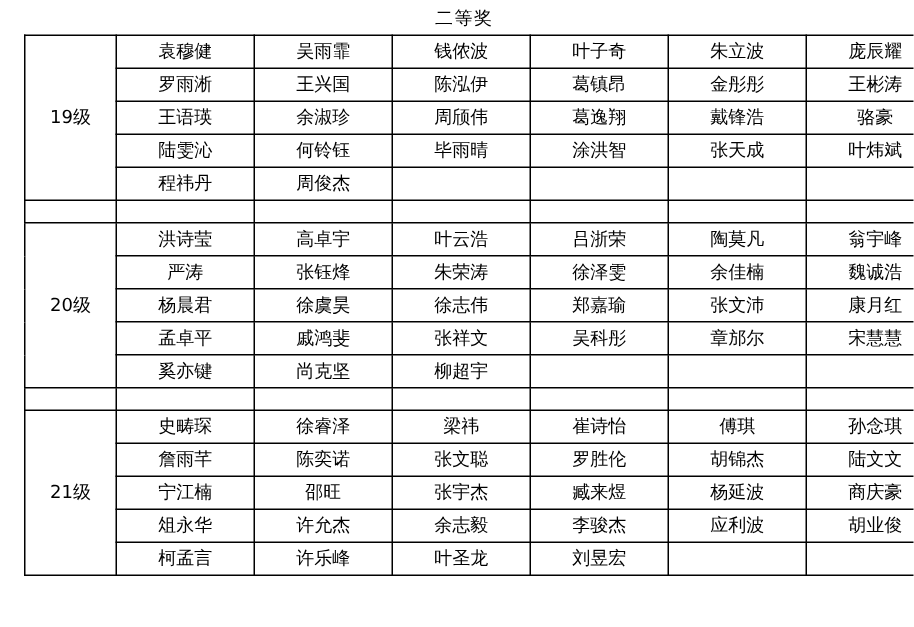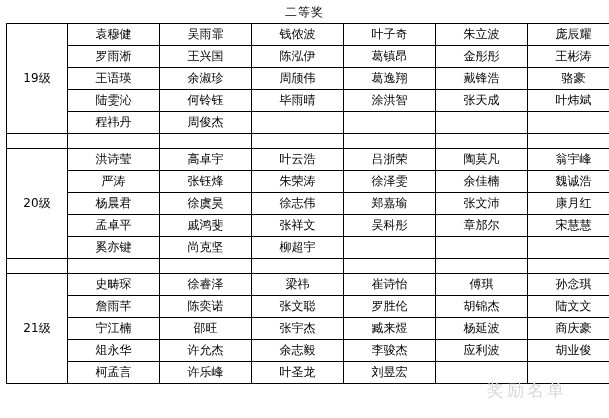--- a/index.html
+++ b/index.html
@@ -12,21 +12,21 @@
     height: 418px;
     font-family: "DejaVu Sans", "Liberation Sans", sans-serif;
     color: #000000;
     overflow: hidden;
   }
   .page {
     position: relative;
     width: 609px;
     height: 418px;
     box-sizing: border-box;
-    padding: 4px 6px 0 6px;
+    padding: 4px 6px 0 16px;
   }
   .doc-title {
     text-align: center;
     font-size: 12px;
     line-height: 16px;
     font-weight: normal;
     margin: 0 0 3px 0;
     letter-spacing: 1px;
   }
   table.award-table {
@@ -220,15 +220,14 @@
         <td class="name-cell">许乐峰</td>
         <td class="name-cell">叶圣龙</td>
         <td class="name-cell">刘昱宏</td>
         <td class="name-cell"></td>
         <td class="name-cell"></td>
       </tr>
 
     </tbody>
   </table>
 
-  <div class="watermark">奖励名单</div>
 
 </div>
 
 </body></html>

